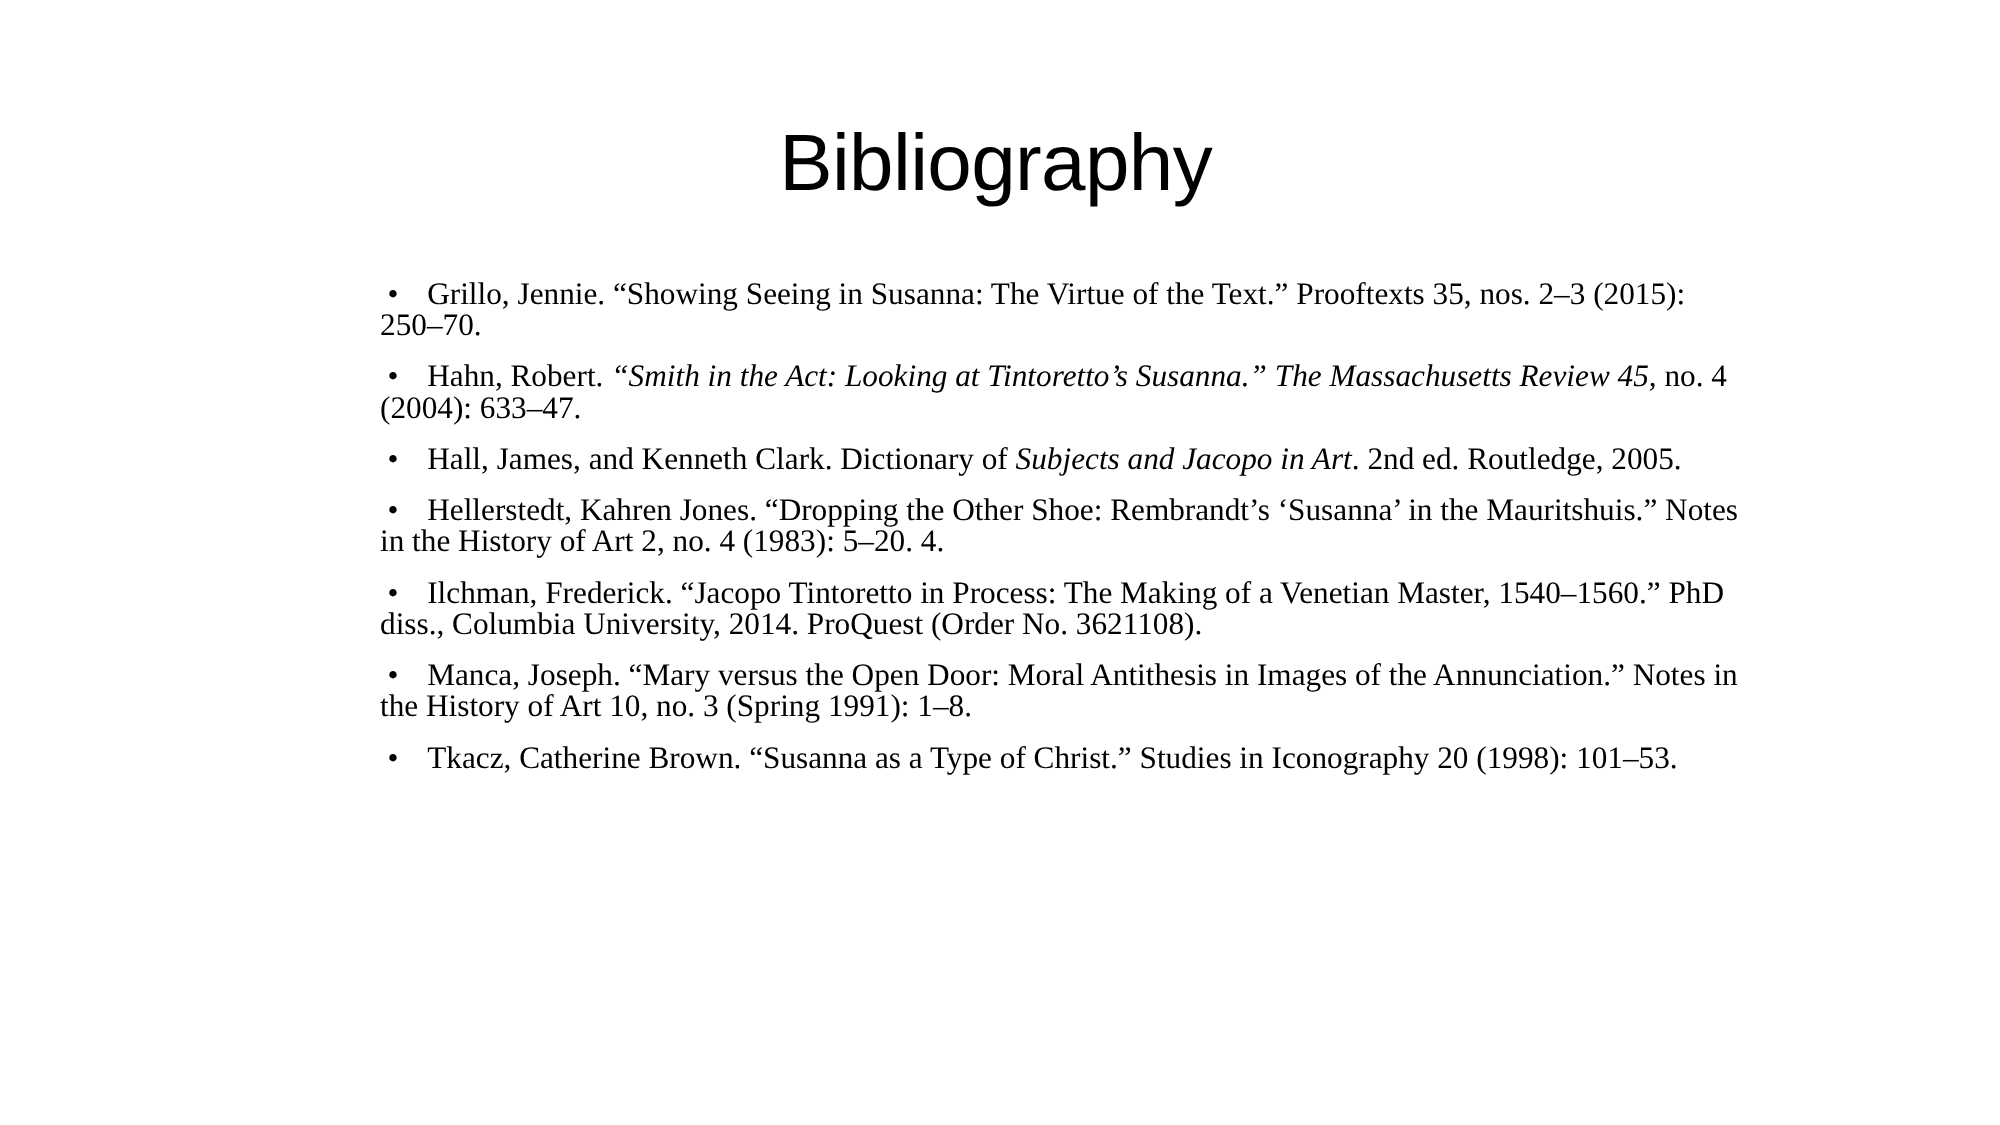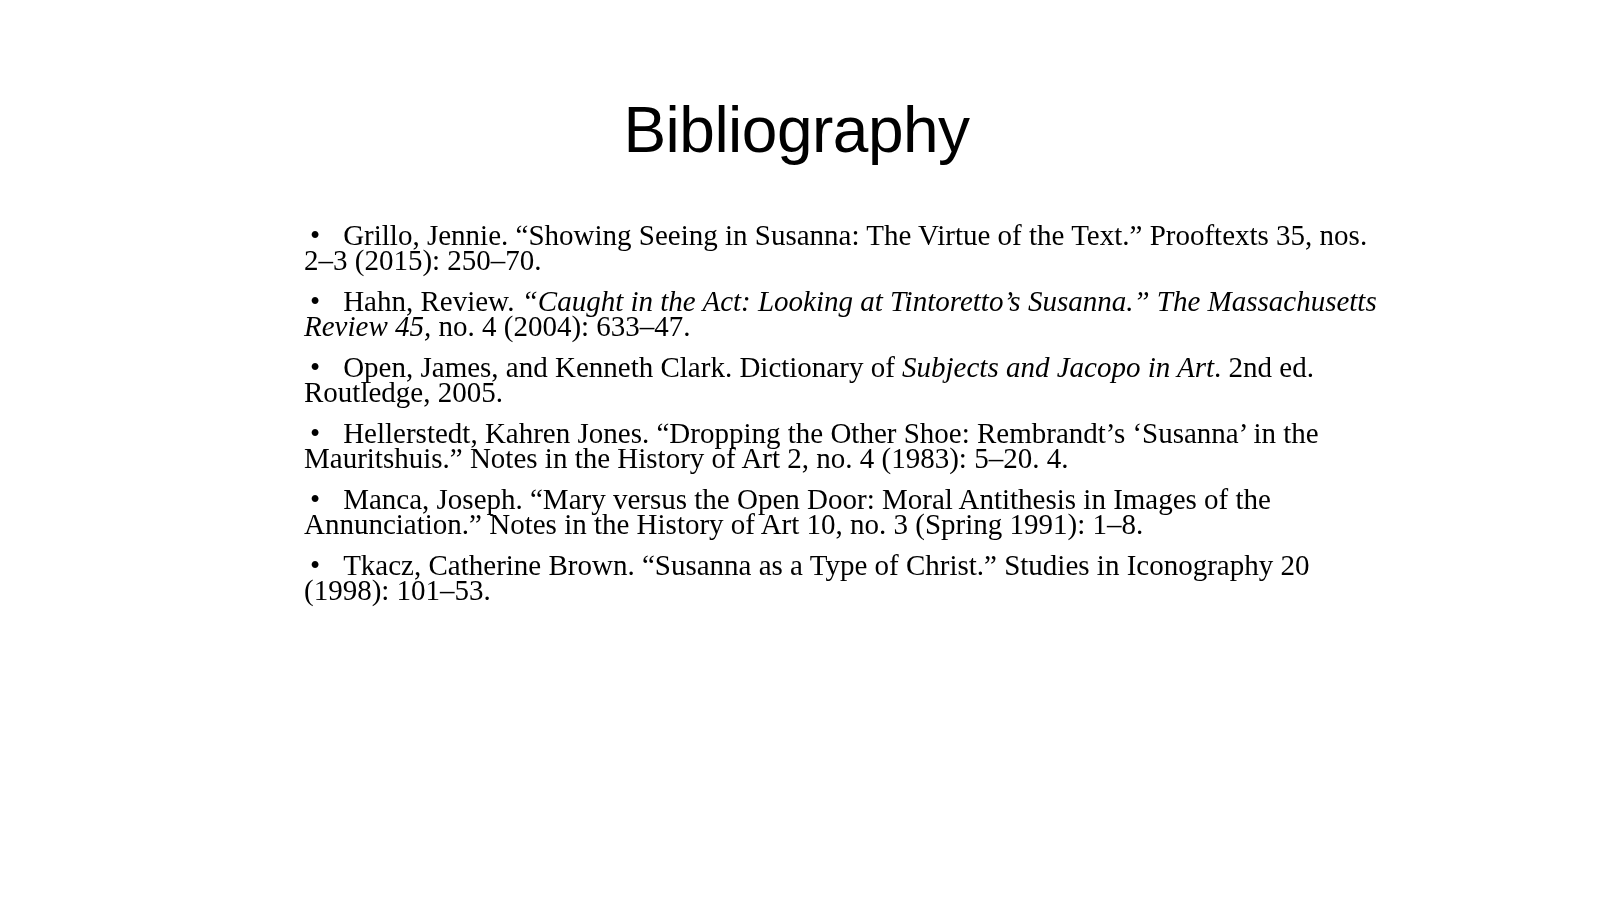--- a/index.html
+++ b/index.html
@@ -31,40 +31,41 @@
     color: #000000;
   }
   .bibliography-list {
     position: absolute;
     left: 304px;
     top: 223px;
     width: 1098px;
   }
   .entry {
     font-family: "Liberation Serif", serif;
-    font-size: 29px;
+    font-size: 25px;
     line-height: 25px;
     margin: 0 0 16px 0;
     text-indent: 6px;
     color: #000000;
   }
   .entry .bullet {
     margin-right: 23px;
   }
   .entry .seg.italic {
     font-style: italic;
   }
 </style>
 </head>
 <body>
 
 <div class="slide">
   <h1 class="slide-title">Bibliography</h1>
 
   <div class="bibliography-list">
       <p class="entry"><span class="bullet">•</span><span class="seg">Grillo, Jennie. “Showing Seeing in Susanna: The Virtue of the Text.” Prooftexts 35, nos. 2–3 (2015): 250–70.</span></p>
-      <p class="entry"><span class="bullet">•</span><span class="seg">Hahn, Review. </span><span class="seg italic">“Caught in the Act: Looking at Tintoretto’s Susanna.” The Massachusetts Review 45,</span><span class="seg"> no. 4 (2004): 633–47.</span></p>
-      <p class="entry"><span class="bullet">•</span><span class="seg">Open, James, and Kenneth Clark. Dictionary of </span><span class="seg italic">Subjects and Jacopo in Art</span><span class="seg">. 2nd ed. Routledge, 2005.</span></p>
+      <p class="entry"><span class="bullet">•</span><span class="seg">Hahn, Robert. </span><span class="seg italic">“Smith in the Act: Looking at Tintoretto’s Susanna.” The Massachusetts Review 45,</span><span class="seg"> no. 4 (2004): 633–47.</span></p>
+      <p class="entry"><span class="bullet">•</span><span class="seg">Hall, James, and Kenneth Clark. Dictionary of </span><span class="seg italic">Subjects and Jacopo in Art</span><span class="seg">. 2nd ed. Routledge, 2005.</span></p>
       <p class="entry"><span class="bullet">•</span><span class="seg">Hellerstedt, Kahren Jones. “Dropping the Other Shoe: Rembrandt’s ‘Susanna’ in the Mauritshuis.” Notes in the History of Art 2, no. 4 (1983): 5–20. 4.</span></p>
+      <p class="entry"><span class="bullet">•</span><span class="seg">Ilchman, Frederick. “Jacopo Tintoretto in Process: The Making of a Venetian Master, 1540–1560.” PhD diss., Columbia University, 2014. ProQuest (Order No. 3621108).</span></p>
       <p class="entry"><span class="bullet">•</span><span class="seg">Manca, Joseph. “Mary versus the Open Door: Moral Antithesis in Images of the Annunciation.” Notes in the History of Art 10, no. 3 (Spring 1991): 1–8.</span></p>
       <p class="entry"><span class="bullet">•</span><span class="seg">Tkacz, Catherine Brown. “Susanna as a Type of Christ.” Studies in Iconography 20 (1998): 101–53.</span></p>
     </div>
 </div>
 
 </body></html>

